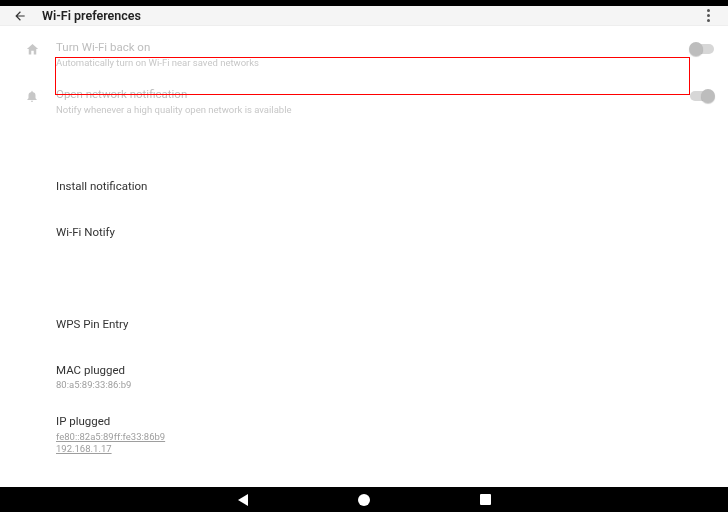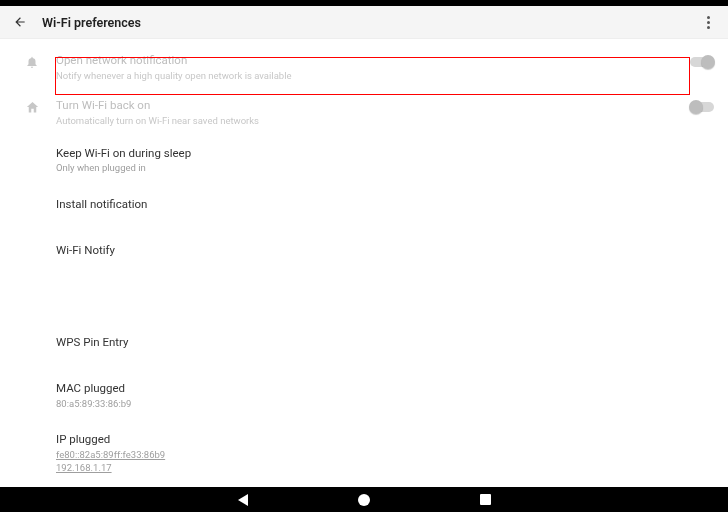--- a/index.html
+++ b/index.html
@@ -1,21 +1,21 @@
 <!DOCTYPE html>
 <html><head>
 <meta charset="utf-8">
 <style>
   * { box-sizing: border-box; margin: 0; padding: 0; }
   html, body { width: 728px; height: 512px; overflow: hidden; font-family: Roboto, "Helvetica Neue", Arial, sans-serif; background: #fff; }
   .letterbox { background: #000; width: 728px; }
   .lb-top { height: 6px; }
   .lb-bot { height: 25px; display:flex; align-items:center; justify-content:center; gap:110px; }
   .screen { width: 728px; height: 481px; background: #fff; position: relative; }
-  .appbar { height: 33px; background: #f5f5f5; display:flex; align-items:center; padding: 0 10px; border-bottom: 1px solid #eee; }
+  .appbar { height: 20px; background: #f5f5f5; display:flex; align-items:center; padding: 0 10px; border-bottom: 1px solid #eee; }
   .appbar .back { width:20px; height:20px; display:flex; align-items:center; justify-content:center; margin-right: 12px; cursor:pointer; }
   .appbar .title { font-size: 12.5px; font-weight: 600; color:#222; flex:1; }
   .appbar .menu { width:20px; height:20px; display:flex; align-items:center; justify-content:center; cursor:pointer; }
   .content { padding: 6px 0 0 0; }
   .row { display:flex; align-items:flex-start; padding: 8px 14px 8px 8px; min-height: 40px; }
   .row.first { padding-top: 8px; padding-bottom: 10px; }
   .iconcol { width: 48px; display:flex; align-items:flex-start; justify-content:center; padding-top: 2px; }
   .textcol { flex:1; padding-right: 10px; }
   .ttl { font-size: 11.5px; color:#333; line-height: 1.35; }
   .ttl.dis { color:#bdbdbd; }
@@ -56,60 +56,56 @@
       <div class="dots">
           <span></span>
           <span></span>
           <span></span>
         </div>
     </div>
   </div>
 
   <div class="content">
 
-    <div class="row">
-      <div class="iconcol">
-        <svg width="14" height="14" viewBox="0 0 24 24" class="ic-bell">
-            <path d="M12 22a2 2 0 0 0 2-2h-4a2 2 0 0 0 2 2zm6-6V11a6 6 0 0 0-5-5.9V4a1 1 0 1 0-2 0v1.1A6 6 0 0 0 6 11v5l-2 2v1h16v-1z"></path>
-          </svg>
-      </div>
-      <div class="textcol">
-        <div class="ttl dis">Open network notification</div>
-        <div class="sub dis">Notify whenever a high quality open network is available</div>
-      </div>
-      <div class="togglecol">
-        <div class="switch on">
-            <div class="knob"></div>
-          </div>
-      </div>
-    </div>
-
     <div class="row first">
       <div class="iconcol">
         <svg width="15" height="15" viewBox="0 0 24 24" class="ic-home">
             <path d="M12 3l9 8h-3v9h-4v-6H10v6H6v-9H3z"></path>
           </svg>
       </div>
       <div class="textcol">
         <div class="ttl dis">Turn Wi-Fi back on</div>
         <div class="sub dis">Automatically turn on Wi-Fi near saved networks</div>
       </div>
       <div class="togglecol">
         <div class="switch">
             <div class="knob"></div>
           </div>
       </div>
     </div>
 
     <div class="row">
+      <div class="iconcol">
+        <svg width="14" height="14" viewBox="0 0 24 24" class="ic-bell">
+            <path d="M12 22a2 2 0 0 0 2-2h-4a2 2 0 0 0 2 2zm6-6V11a6 6 0 0 0-5-5.9V4a1 1 0 1 0-2 0v1.1A6 6 0 0 0 6 11v5l-2 2v1h16v-1z"></path>
+          </svg>
+      </div>
+      <div class="textcol">
+        <div class="ttl dis">Open network notification</div>
+        <div class="sub dis">Notify whenever a high quality open network is available</div>
+      </div>
+      <div class="togglecol">
+        <div class="switch on">
+            <div class="knob"></div>
+          </div>
+      </div>
+    </div>
+
+    <div class="row">
       <div class="iconcol"></div>
-      <div class="textcol">
-        <div class="ttl">Keep Wi-Fi on during sleep</div>
-        <div class="sub">Only when plugged in</div>
-      </div>
     </div>
 
     <div class="spacer"></div>
 
     <div class="row">
       <div class="iconcol"></div>
       <div class="textcol">
         <div class="ttl">Install notification</div>
       </div>
     </div>

